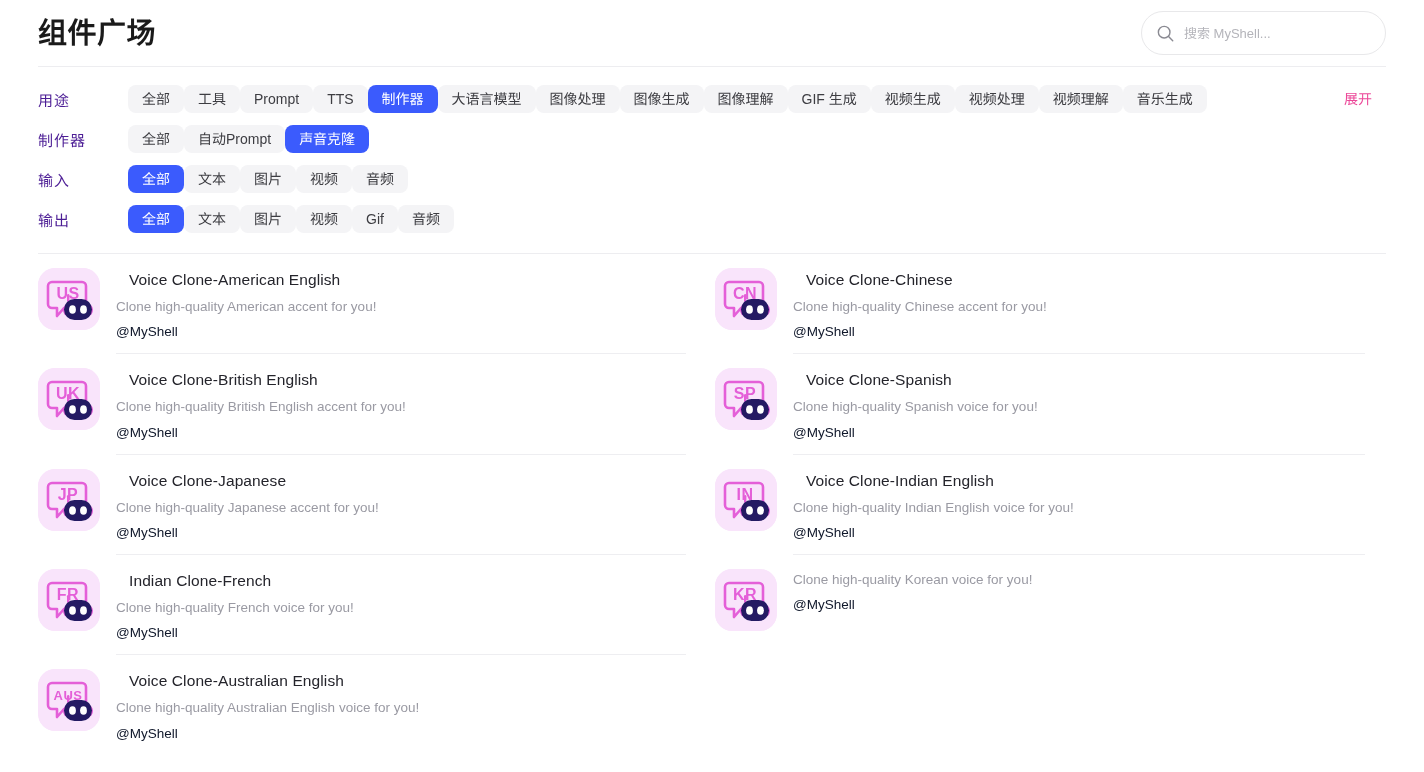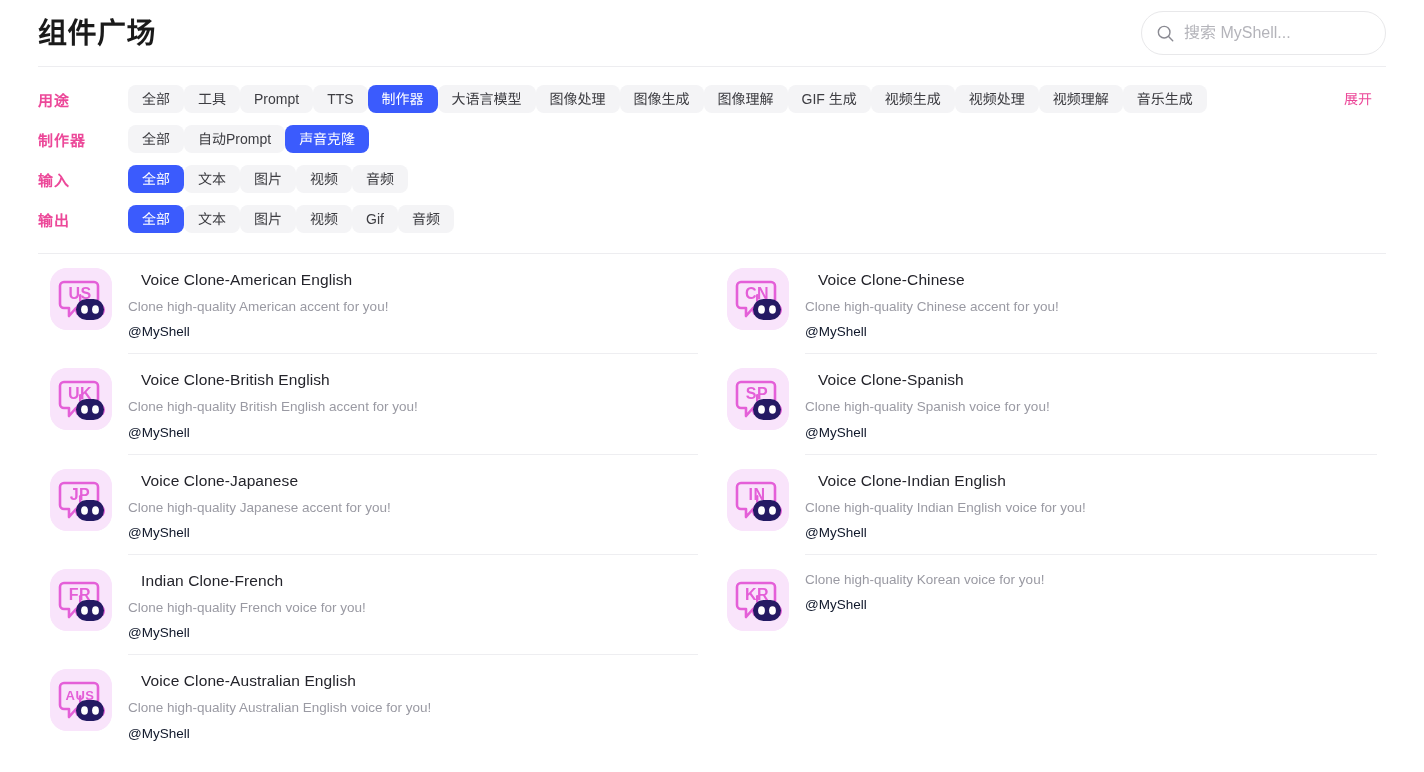--- a/index.html
+++ b/index.html
@@ -50,21 +50,21 @@
     height: 19px;
     flex: 0 0 19px;
     margin-right: 9px;
     display: block;
   }
   .search-icon svg { display: block; }
   .search-input {
     border: 0;
     outline: 0;
     background: transparent;
-    font-size: 16px;
+    font-size: 13px;
     font-family: inherit;
     color: #2d2d2d;
     width: 100%;
     padding: 0;
   }
   .search-input::placeholder { color: #b4b4ba; }
 
   .hr-full {
     height: 1px;
     background: #ededf0;
@@ -76,22 +76,22 @@
   .filter-row {
     display: flex;
     align-items: center;
     min-height: 40px;
     margin-bottom: 0px;
   }
   .filter-label {
     width: 90px;
     flex: 0 0 90px;
     font-size: 15px;
-    color: #ec4899;
-    font-weight: 700;
+    color: #4c1d95;
+    font-weight: 400;
     letter-spacing: 1px;
   }
   .chips {
     display: flex;
     align-items: center;
     flex-wrap: nowrap;
     flex: 1;
   }
   .chip {
     height: 28px;
@@ -119,21 +119,21 @@
   .chip.expand-chip { margin-left: auto; }
 
   .hr-filters {
     height: 1px;
     background: #ededf0;
     margin: 14px 38px 0 38px;
   }
 
   
   .list-wrap {
-    padding: 0 50px;
+    padding: 0 38px;
     display: flex;
     column-gap: 42px;
   }
   .list-col { width: 635px; flex: 0 0 635px; }
 
   .list-item {
     display: flex;
     align-items: flex-start;
     padding: 14px 0 12px 0;
     cursor: pointer;

